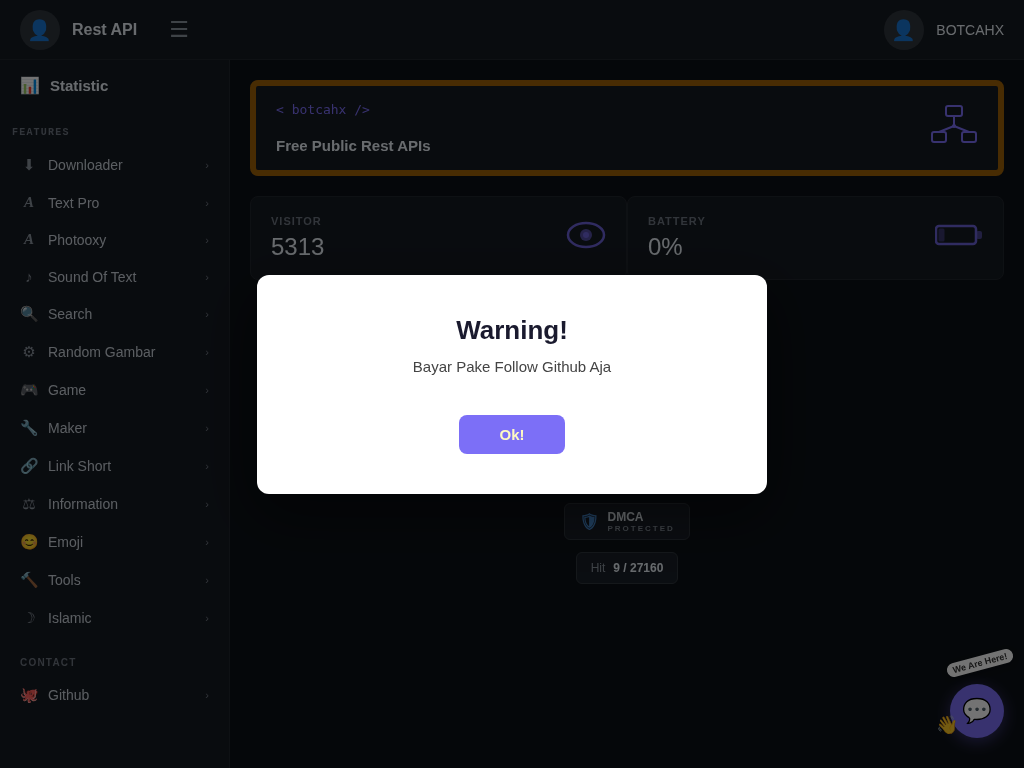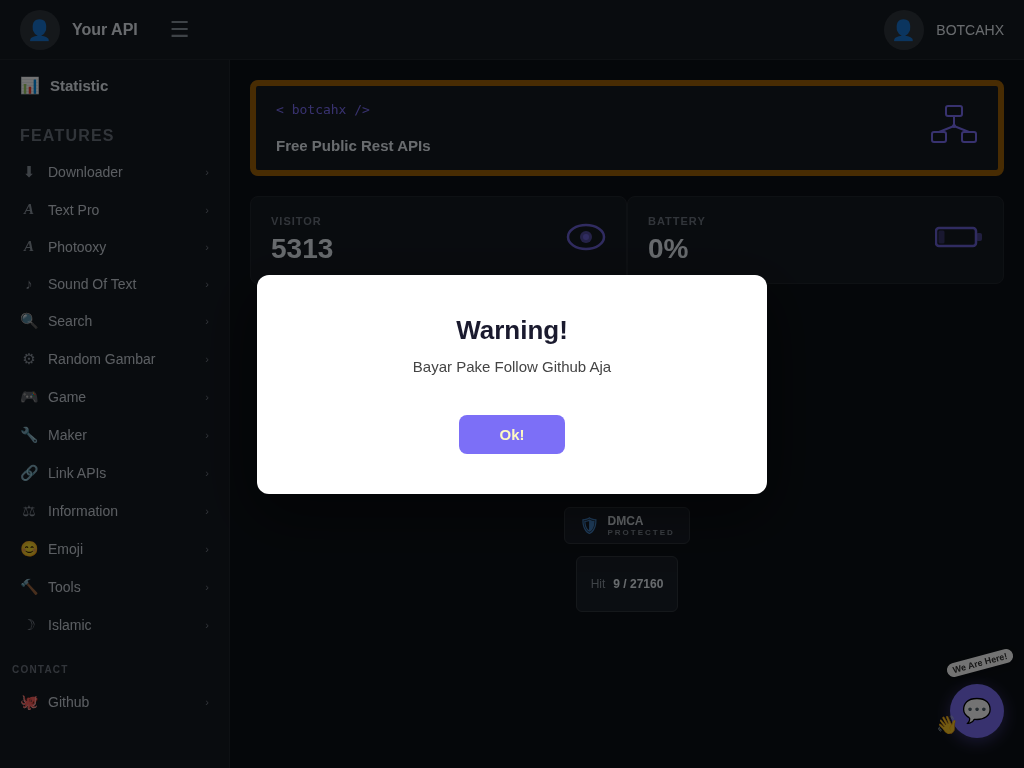--- a/index.html
+++ b/index.html
@@ -79,26 +79,27 @@
       border-right: 1px solid #21262d;
       z-index: 50;
     }
     .sidebar::-webkit-scrollbar { width: 4px; }
     .sidebar::-webkit-scrollbar-thumb { background: #30363d; }
 
     .sidebar-section {
       padding: 16px 0 4px 0;
     }
     .sidebar-section-label {
-      font-size: 16px;
+      font-size: 10px;
       font-weight: 700;
       letter-spacing: 1.2px;
       color: #6e7681;
-      padding: 0 20px 8px 20px;
+      padding: 0 20px 8px 12px;
       text-transform: uppercase;
+      font-family: Liberation Mono, monospace;
     }
 
     .sidebar-item {
       display: flex;
       align-items: center;
       justify-content: space-between;
       padding: 10px 20px;
       cursor: pointer;
       transition: background 0.15s;
       color: #c9d1d9;
@@ -136,21 +137,21 @@
     .stat-icon {
       font-size: 16px;
       color: #7c6ff7;
     }
 
     .contact-label {
       font-size: 10px;
       font-weight: 700;
       letter-spacing: 1.2px;
       color: #6e7681;
-      padding: 16px 20px 8px 12px;
+      padding: 16px 20px 8px 20px;
       text-transform: uppercase;
     }
 
     
     .main {
       margin-left: 230px;
       margin-top: 60px;
       padding: 20px;
       min-height: calc(768px - 60px);
       background: #0d1117;
@@ -198,22 +199,22 @@
     }
     .stat-card-label {
       font-size: 11px;
       font-weight: 700;
       letter-spacing: 1px;
       color: #6e7681;
       text-transform: uppercase;
       margin-bottom: 6px;
     }
     .stat-card-value {
-      font-size: 28px;
-      font-weight: 700;
+      font-size: 24px;
+      font-weight: 400;
       color: #e6edf3;
     }
     .stat-card-icon {
       font-size: 32px;
       color: #7c6ff7;
       opacity: 0.85;
     }
     .battery-icon {
       font-size: 32px;
       color: #7c6ff7;
@@ -267,21 +268,21 @@
     .dmca-sub {
       font-size: 8px;
       letter-spacing: 2px;
       color: #8b949e;
     }
 
     .hit-badge {
       background: #1a1f28;
       border: 1px solid #30363d;
       border-radius: 6px;
-      padding: 20px 14px;
+      padding: 8px 14px;
       display: flex;
       align-items: flex-end;
       gap: 8px;
       font-size: 12px;
       color: #8b949e;
     }
     .hit-count {
       color: #e6edf3;
       font-weight: 600;
     }
@@ -369,21 +370,21 @@
     }
   </style>
 </head>
 <body>
 
 <div class="header">
   <div class="header-left">
     <div class="avatar">
       <span>👤</span>
     </div>
-    <span class="header-title">Your API</span>
+    <span class="header-title">Rest API</span>
     <span class="hamburger">☰</span>
   </div>
   <div class="header-right">
     <div class="avatar">
       <span>👤</span>
     </div>
     <span class="header-username">BOTCAHX</span>
   </div>
 </div>
 
@@ -458,21 +459,21 @@
       <div class="sidebar-item-left">
         <span class="sidebar-item-icon">🔧</span>
         <span>Maker</span>
       </div>
       <span class="sidebar-chevron">›</span>
     </div>
 
     <div class="sidebar-item">
       <div class="sidebar-item-left">
         <span class="sidebar-item-icon">🔗</span>
-        <span>Link APIs</span>
+        <span>Link Short</span>
       </div>
       <span class="sidebar-chevron">›</span>
     </div>
 
     <div class="sidebar-item">
       <div class="sidebar-item-left">
         <span class="sidebar-item-icon">⚖</span>
         <span>Information</span>
       </div>
       <span class="sidebar-chevron">›</span>

